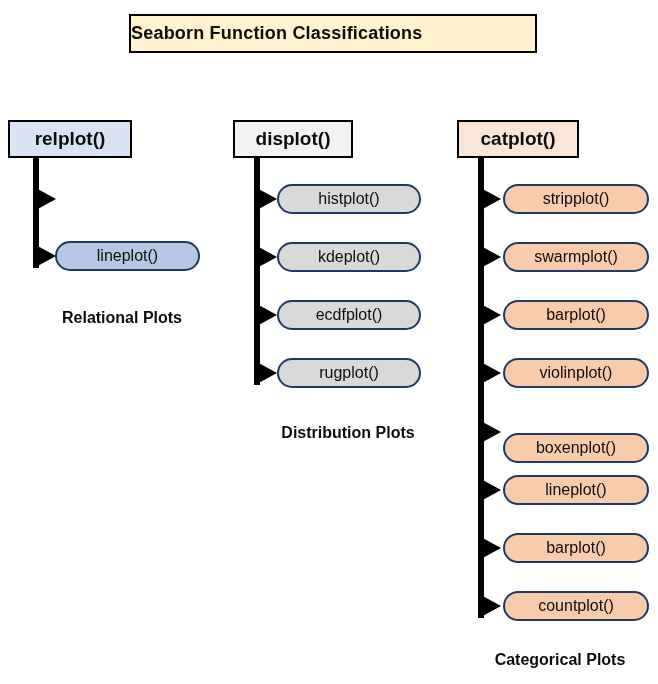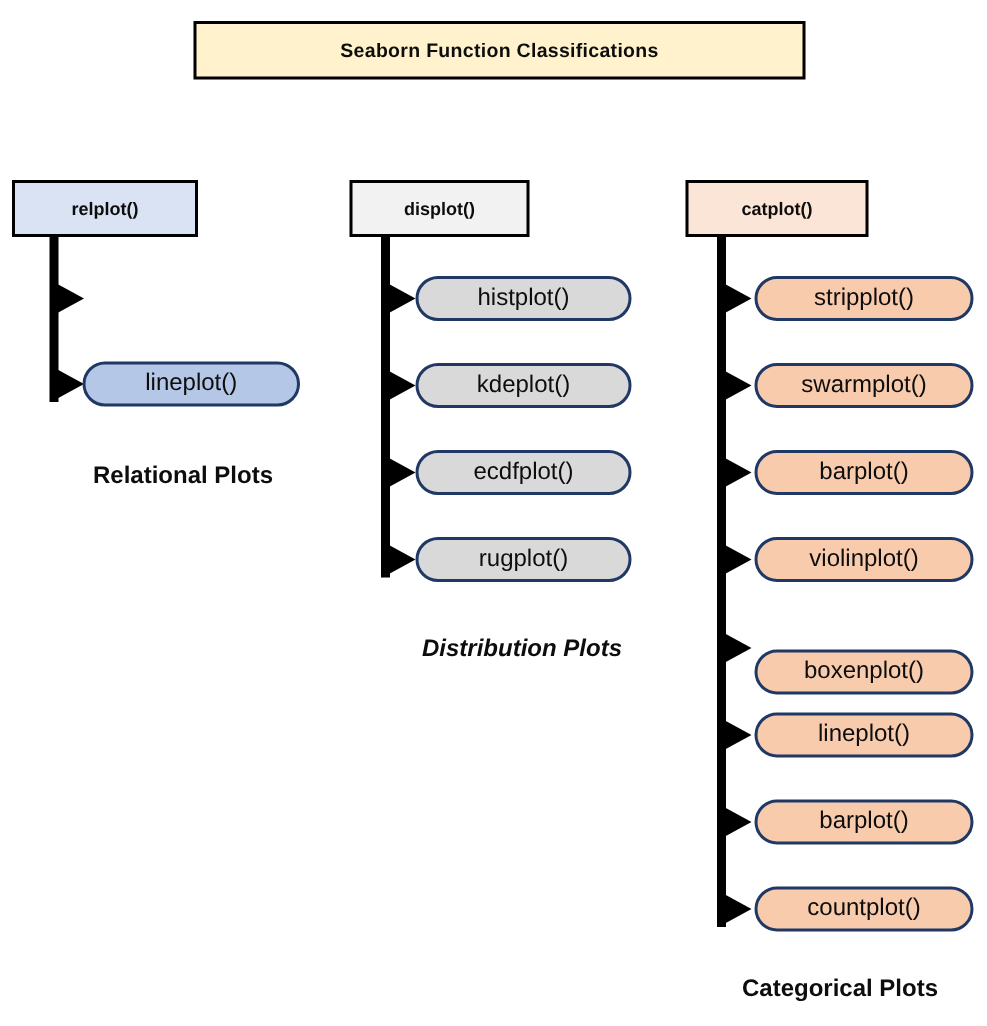--- a/index.html
+++ b/index.html
@@ -15,31 +15,31 @@
     background: var(--canvas-bg, #ffffff);
     overflow: hidden;
     color: var(--text, #0d0d0d);
   }
   .title-box {
     position: absolute;
     left: 129px; top: 14px;
     width: 404px; height: 35px;
     background: var(--title-bg, #FFF2CC);
     border: 2px solid var(--box-border, #000);
-    display: flex; align-items: center; justify-content: center;
-    font-size: 13px; font-weight: bold;
+    display: flex; align-items: center; 
+    font-size: 18px; font-weight: bold;
     letter-spacing: 0.2px;
   }
   .header-box {
     position: absolute;
     top: 120px;
     height: 34px;
     border: 2px solid var(--box-border, #000);
     display: flex; align-items: center; justify-content: center;
-    font-size: 12px; font-weight: bold;
+    font-size: 19px; font-weight: bold;
   }
   .hdr-rel { left: 8px;   width: 120px; background: var(--relplot-header-bg, #DAE3F3); }
   .hdr-dis { left: 233px; width: 116px; background: var(--displot-header-bg, #F2F2F2); }
   .hdr-cat { left: 457px; width: 118px; background: var(--catplot-header-bg, #FBE5D6); }
   .vline {
     position: absolute;
     width: 6px;
     background: var(--connector, #000);
   }
   .tri {
@@ -94,21 +94,21 @@
 
   <div class="tri" style="left:255px; top:245px;"></div>
   <div class="pill pill-dis" style="top:242px;">kdeplot()</div>
 
   <div class="tri" style="left:255px; top:303px;"></div>
   <div class="pill pill-dis" style="top:300px;">ecdfplot()</div>
 
   <div class="tri" style="left:255px; top:361px;"></div>
   <div class="pill pill-dis" style="top:358px;">rugplot()</div>
 
-  <div class="caption" style="left:233px; top:424px;font-style:italic;">Distribution Plots</div>
+  <div class="caption" style="left:233px; top:424px;">Distribution Plots</div>
 
   <div class="header-box hdr-cat">catplot()</div>
   <div class="vline" style="left:478px; top:156px; height:462px;"></div>
 
   <div class="tri" style="left:479px; top:187px;"></div>
   <div class="pill pill-cat" style="top:184px;">stripplot()</div>
 
   <div class="tri" style="left:479px; top:245px;"></div>
   <div class="pill pill-cat" style="top:242px;text-align:center;">swarmplot()</div>
 

